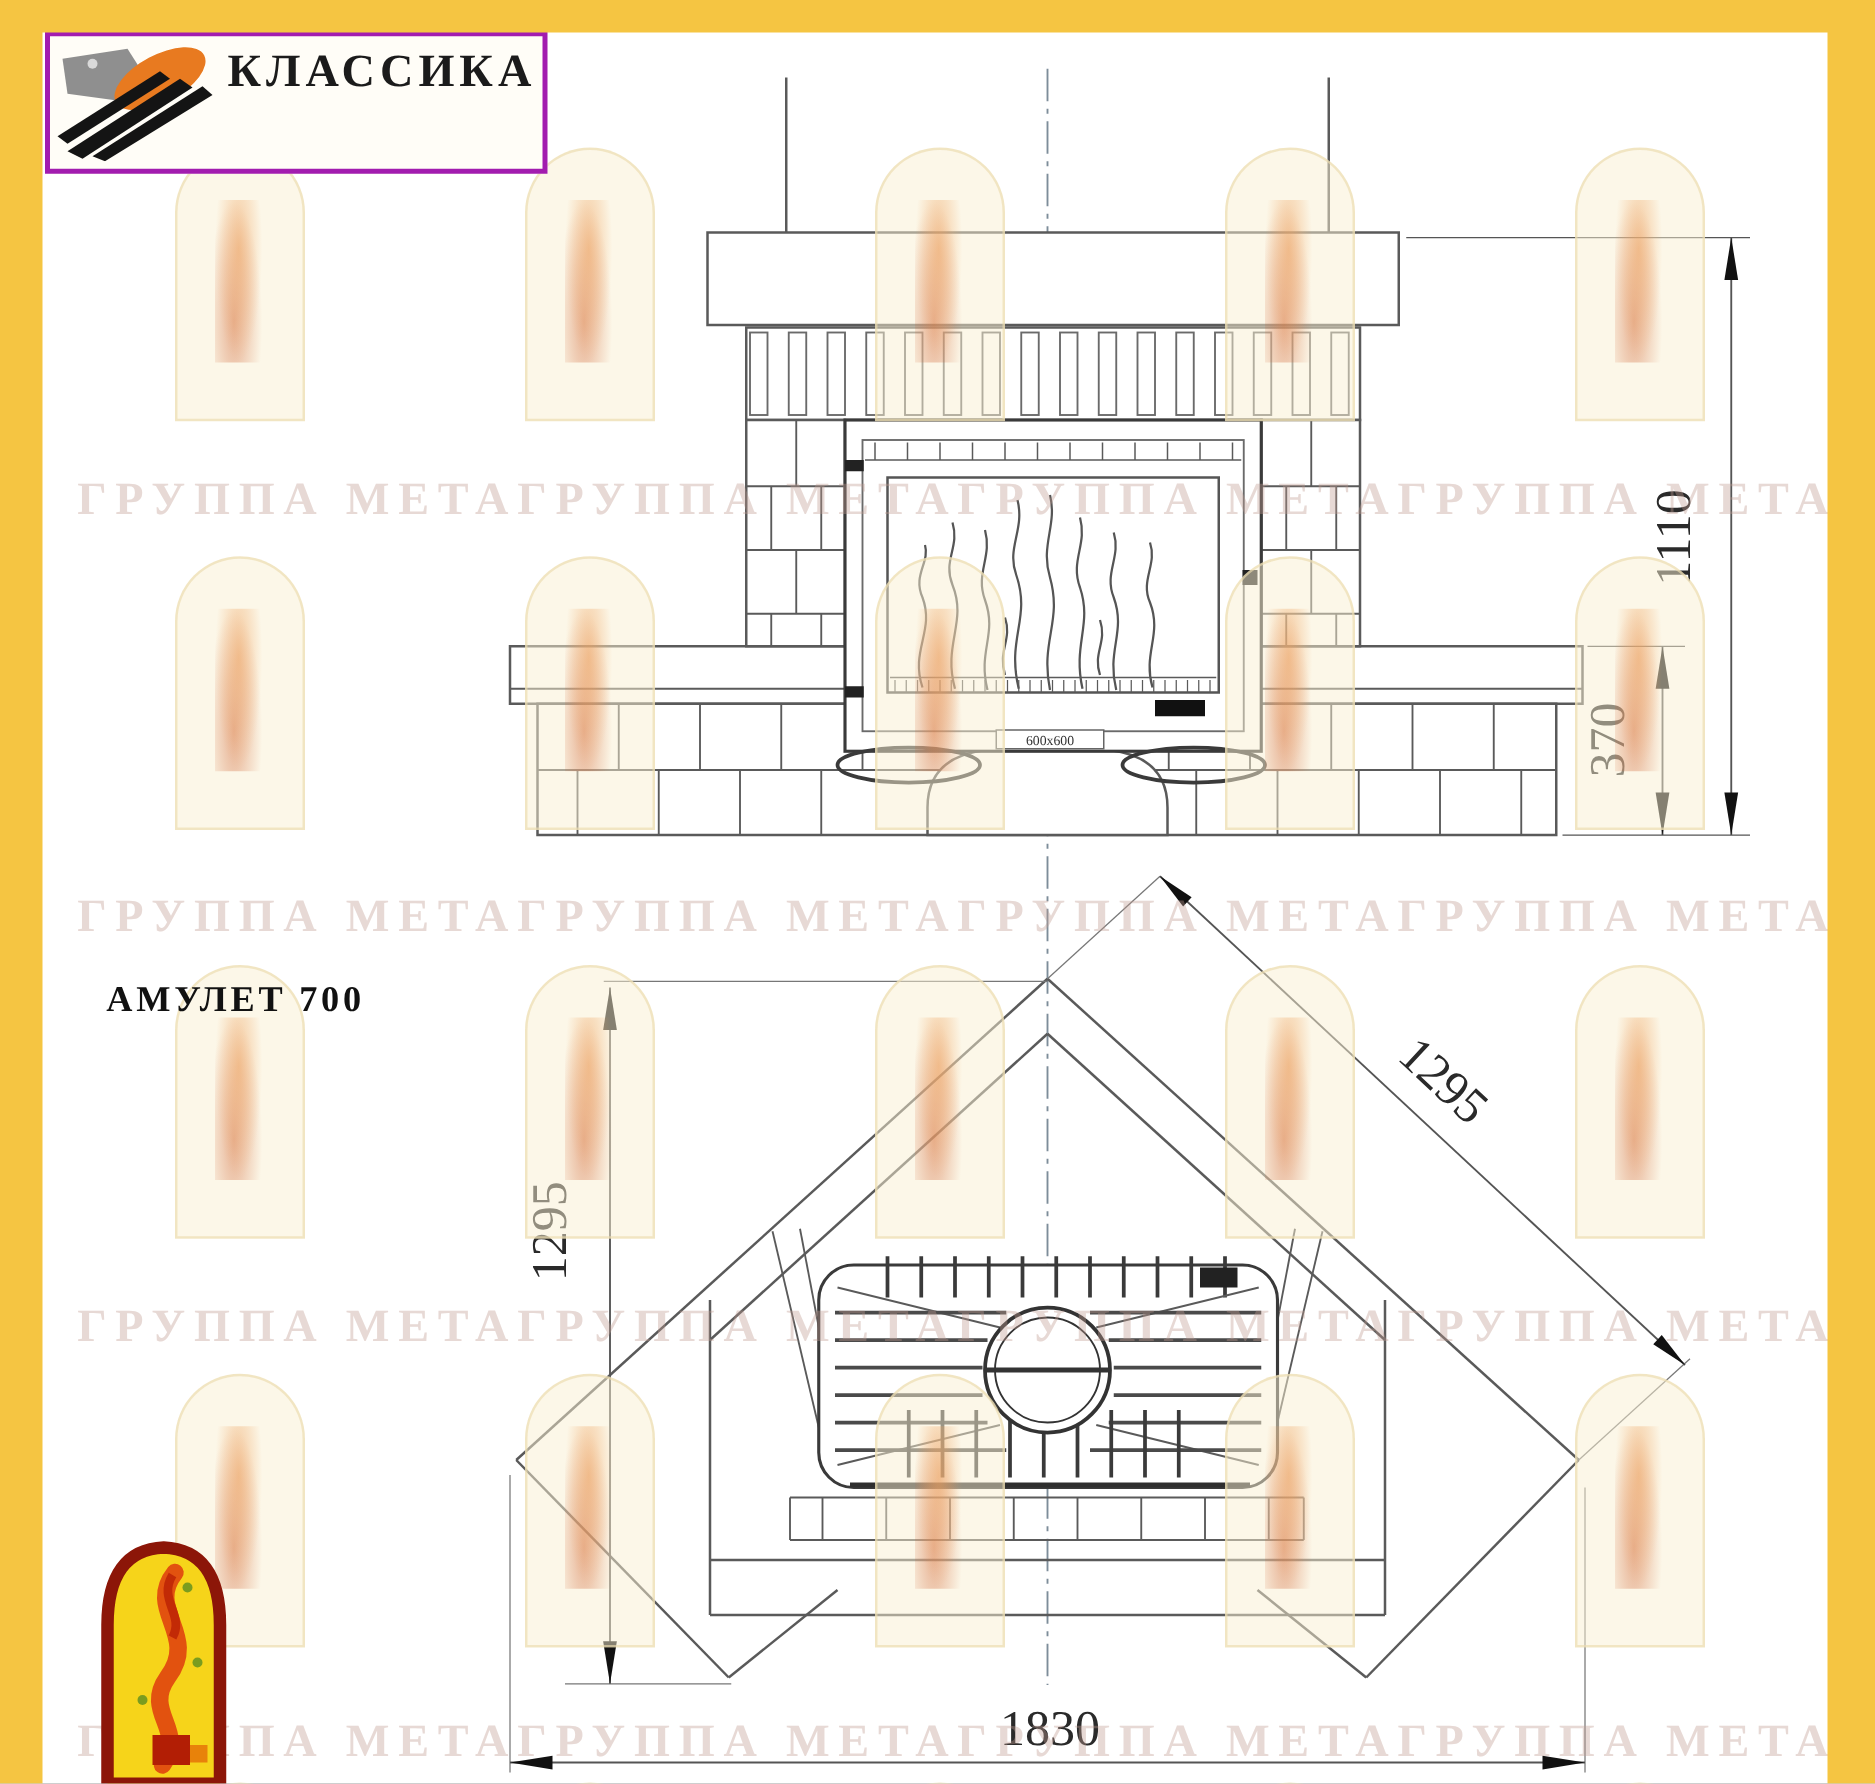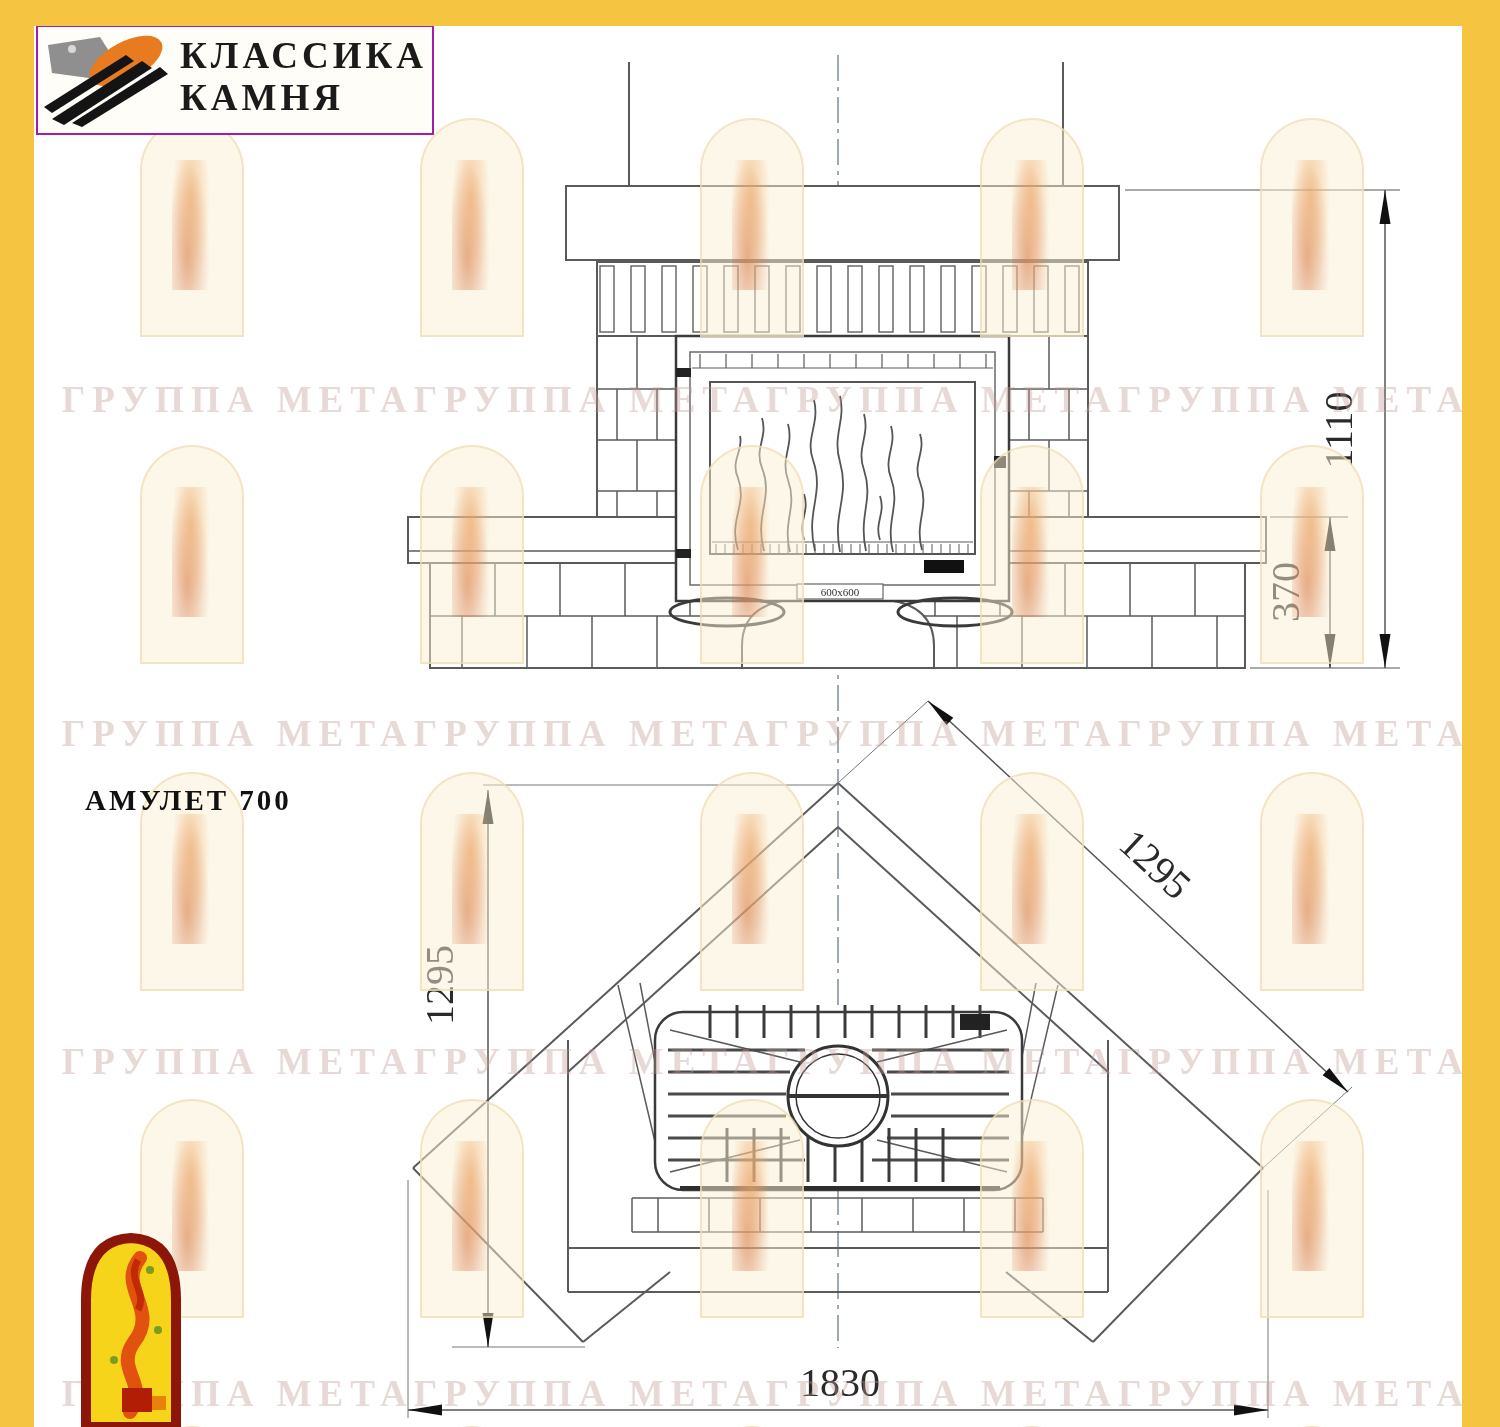--- a/index.html
+++ b/index.html
@@ -26,21 +26,21 @@
                radial-gradient(ellipse at 40% 75%, rgba(205,90,40,0.45), rgba(205,90,40,0) 70%);
   }
   .wm-text{
     position:absolute;left:60px;width:1410px;overflow:hidden;white-space:nowrap;
     font-family:Liberation Serif, serif;font-weight:bold;font-size:37px;
     letter-spacing:7px;color:rgba(193,155,144,0.38);z-index:11;pointer-events:none;text-align:right;
   }
   
   #logo-box{
     position:absolute;left:36px;top:25px;width:394px;height:106px;background:#fffdf7;
-    border:2px solid #a21caf;z-index:30;
+    border:4px solid #a21caf;z-index:30;
   }
   #logo-text{
     position:absolute;left:142px;top:8px;color:#1b1b1b;
     font-family:"Liberation Serif", serif;font-weight:bold;font-size:37px;line-height:42px;
     letter-spacing:4px;
   }
   
   #product-title{
     position:absolute;left:85px;top:784px;z-index:20;color:#111;
     font-family:"Liberation Serif", serif;font-weight:bold;font-size:29px;letter-spacing:3px;
@@ -424,21 +424,20 @@
     <svg width="135" height="100" viewBox="0 0 135 100">
       <polygon points="10,18 62,10 76,32 58,52 14,46" fill="#8f8f8f"></polygon>
       <circle cx="34" cy="22" r="4" fill="#d9d9d9"></circle>
       <ellipse cx="88" cy="34" rx="40" ry="19" fill="#e87a20" transform="rotate(-28 88 34)"></ellipse>
       <polygon points="14,92 104,34 114,41 26,98" fill="#141414"></polygon>
       <polygon points="34,96 122,40 130,47 44,100" fill="#141414"></polygon>
       <polygon points="6,80 88,28 96,34 14,86" fill="#141414"></polygon>
     </svg>
     <div id="logo-text">
       <div>КЛАССИКА</div>
-      <div>КАМНЯ</div>
     </div>
   </div>
 
   <div id="product-title">АМУЛЕТ 700</div>
 
   <svg id="corner-logo" width="110" height="197" viewBox="0 0 110 197">
     <path d="M8,197 L8,70 Q8,10 53,8 Q98,10 98,70 L98,197 Z" fill="#f6d41a" stroke="#8c1608" stroke-width="10"></path>
     <path d="M62,28 C38,58 82,78 56,112 C36,140 72,154 52,182" fill="none" stroke="#e2520f" stroke-width="14" stroke-linecap="round"></path>
     <path d="M60,30 C48,50 70,62 60,80" fill="none" stroke="#c22a06" stroke-width="7"></path>
     <rect x="44" y="158" width="30" height="24" fill="#b21e05"></rect>

